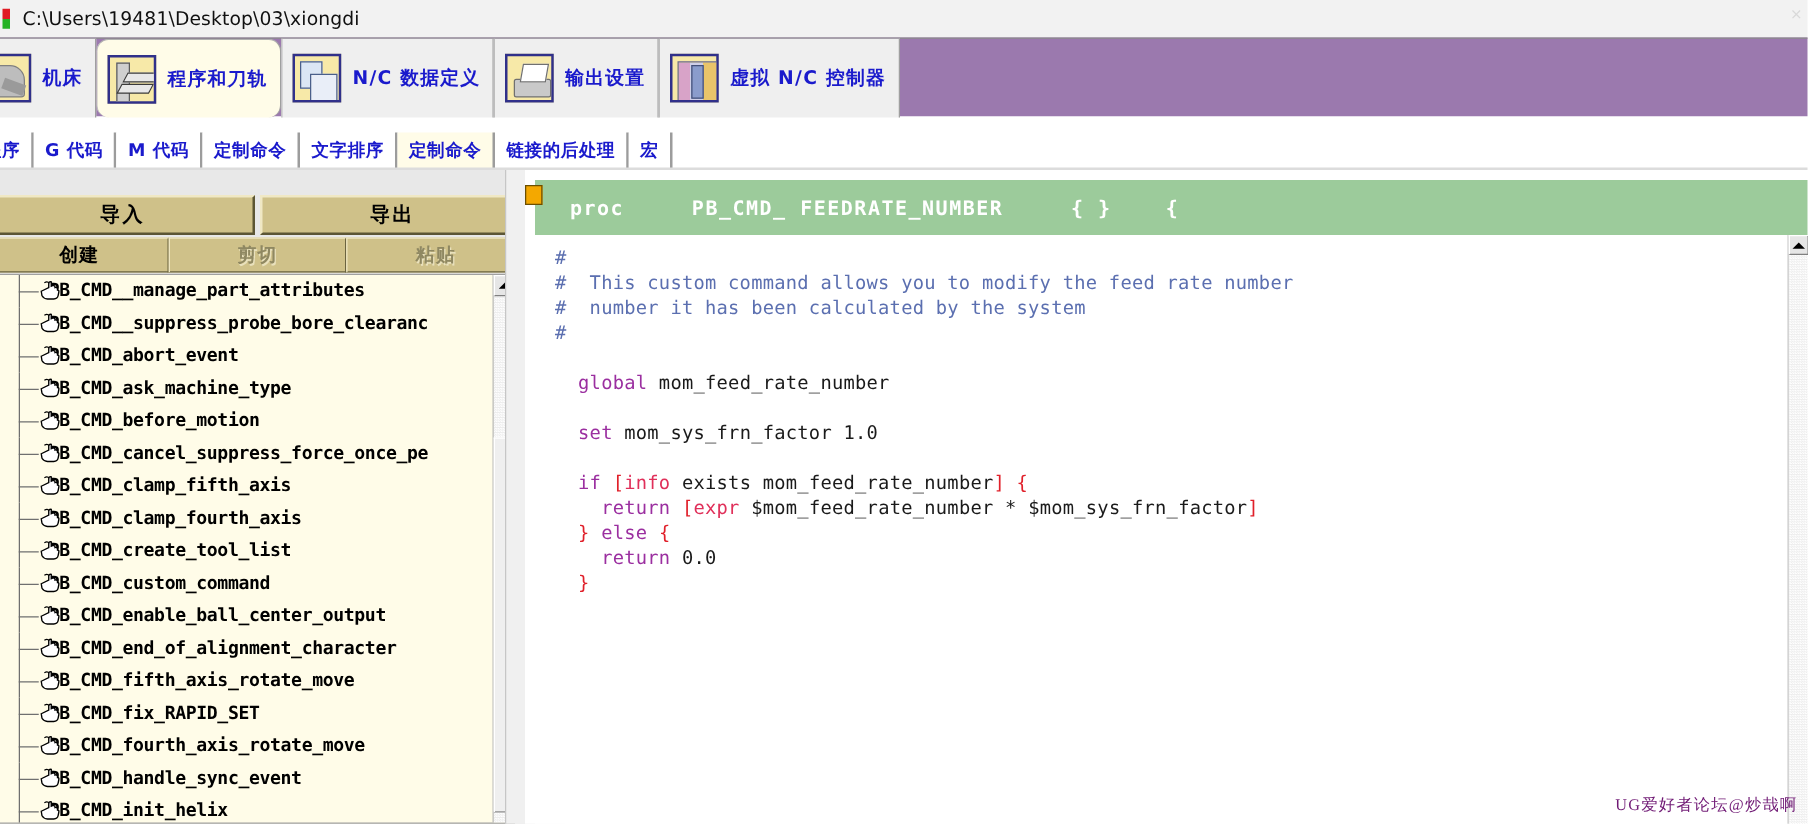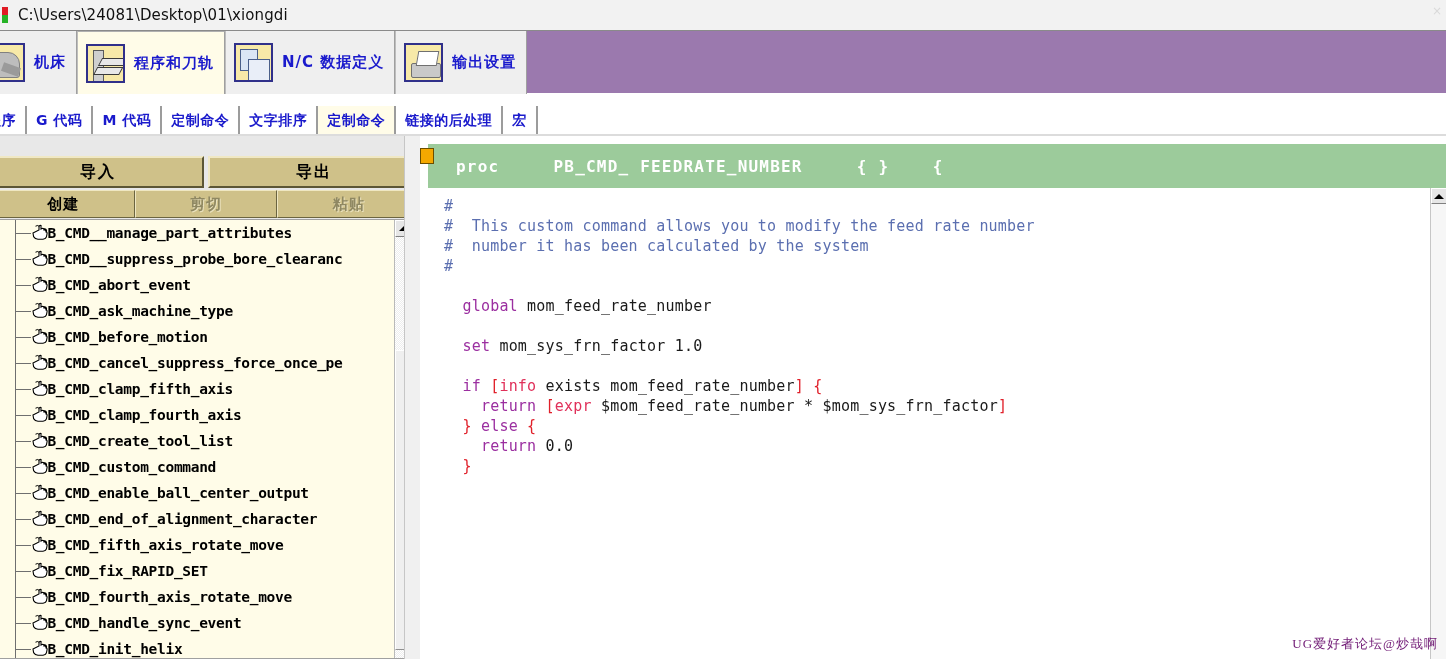--- a/index.html
+++ b/index.html
@@ -50,20 +50,21 @@
     display: flex; align-items: center;
     padding: 0 10px 0 8px;
     gap: 9px;
     position: relative;
   }
   .rib-tab.first { border-left: none; padding-left: 0; margin-left: -14px; }
   .rib-tab.active {
     background: #fffce8;
     border-top: 1px solid #b0b0b0;
     height: 63px;
+    border-radius: 10px;
   }
   .rib-ico {
     width: 39px; height: 39px; flex: 0 0 auto;
     border: 2px solid #30308a;
     background: #f7e9a8;
     position: relative; overflow: hidden;
   }
   .rib-label {
     font-family: "DejaVu Sans", sans-serif;
     font-weight: bold; font-size: 15px;
@@ -311,21 +312,21 @@
     font-size: 13px; color: #701a75;
     letter-spacing: 1px;
     z-index: 5;
   }
 </style>
 </head>
 <body>
 
 <div id="titlebar">
   <div class="tb-icon"></div>
-  <div class="tb-path">C:\Users\24081\Desktop\01\xiongdi</div>
+  <div class="tb-path">C:\Users\19481\Desktop\03\xiongdi</div>
   <div class="tb-close">×</div>
 </div>
 
 <div id="ribbon">
   <div id="ribbon-strip">
 
     <div class="rib-tab first">
       <span class="rib-ico g-machine"></span>
       <span class="rib-label">机床</span>
     </div>
@@ -338,20 +339,24 @@
     <div class="rib-tab">
       <span class="rib-ico g-nc"></span>
       <span class="rib-label">N/C 数据定义</span>
     </div>
 
     <div class="rib-tab">
       <span class="rib-ico g-print"></span>
       <span class="rib-label">输出设置</span>
     </div>
 
+    <div class="rib-tab">
+      <span class="rib-ico g-vnc"></span>
+      <span class="rib-label">虚拟 N/C 控制器</span>
+    </div>
 
   </div>
 </div>
 
 <div id="subtabs">
   <div class="stab first">程序</div>
   <div class="stab">G 代码</div>
   <div class="stab">M 代码</div>
   <div class="stab">定制命令</div>
   <div class="stab">文字排序</div>

